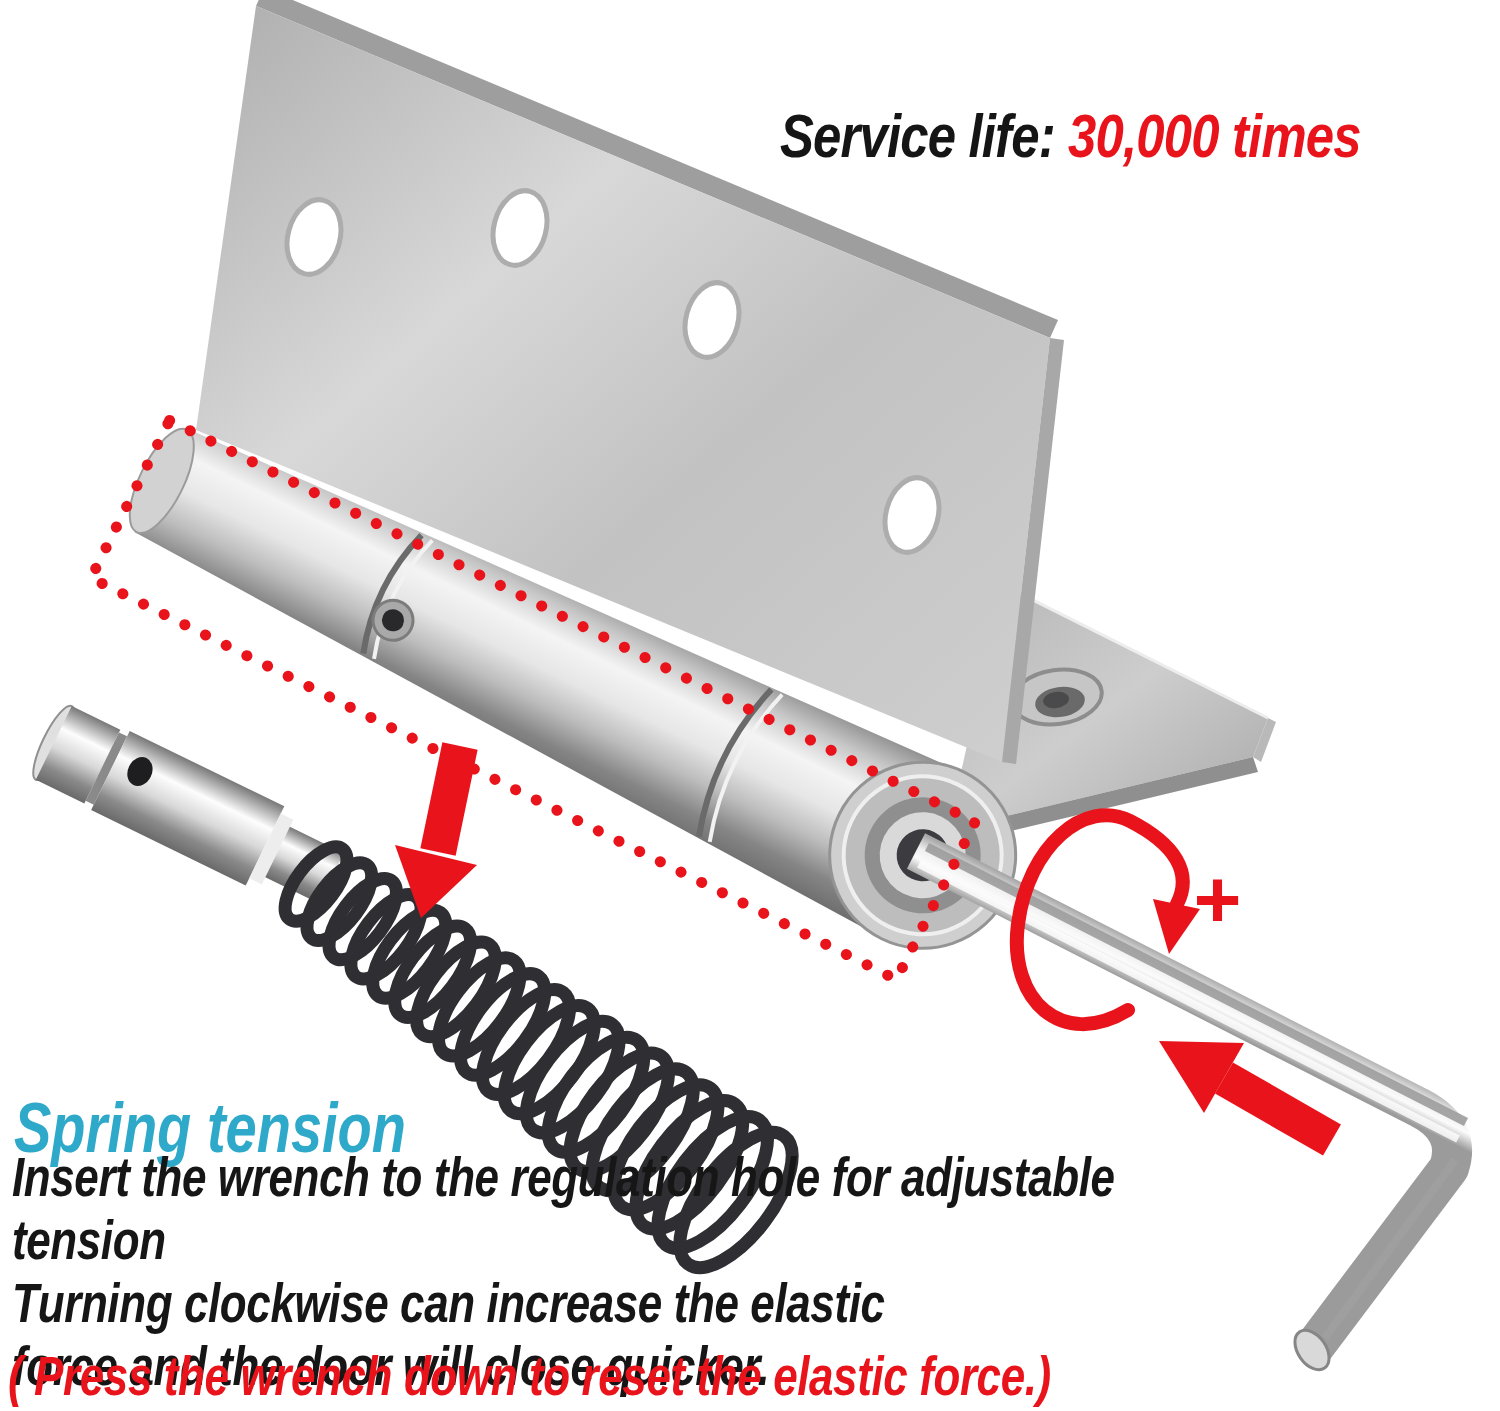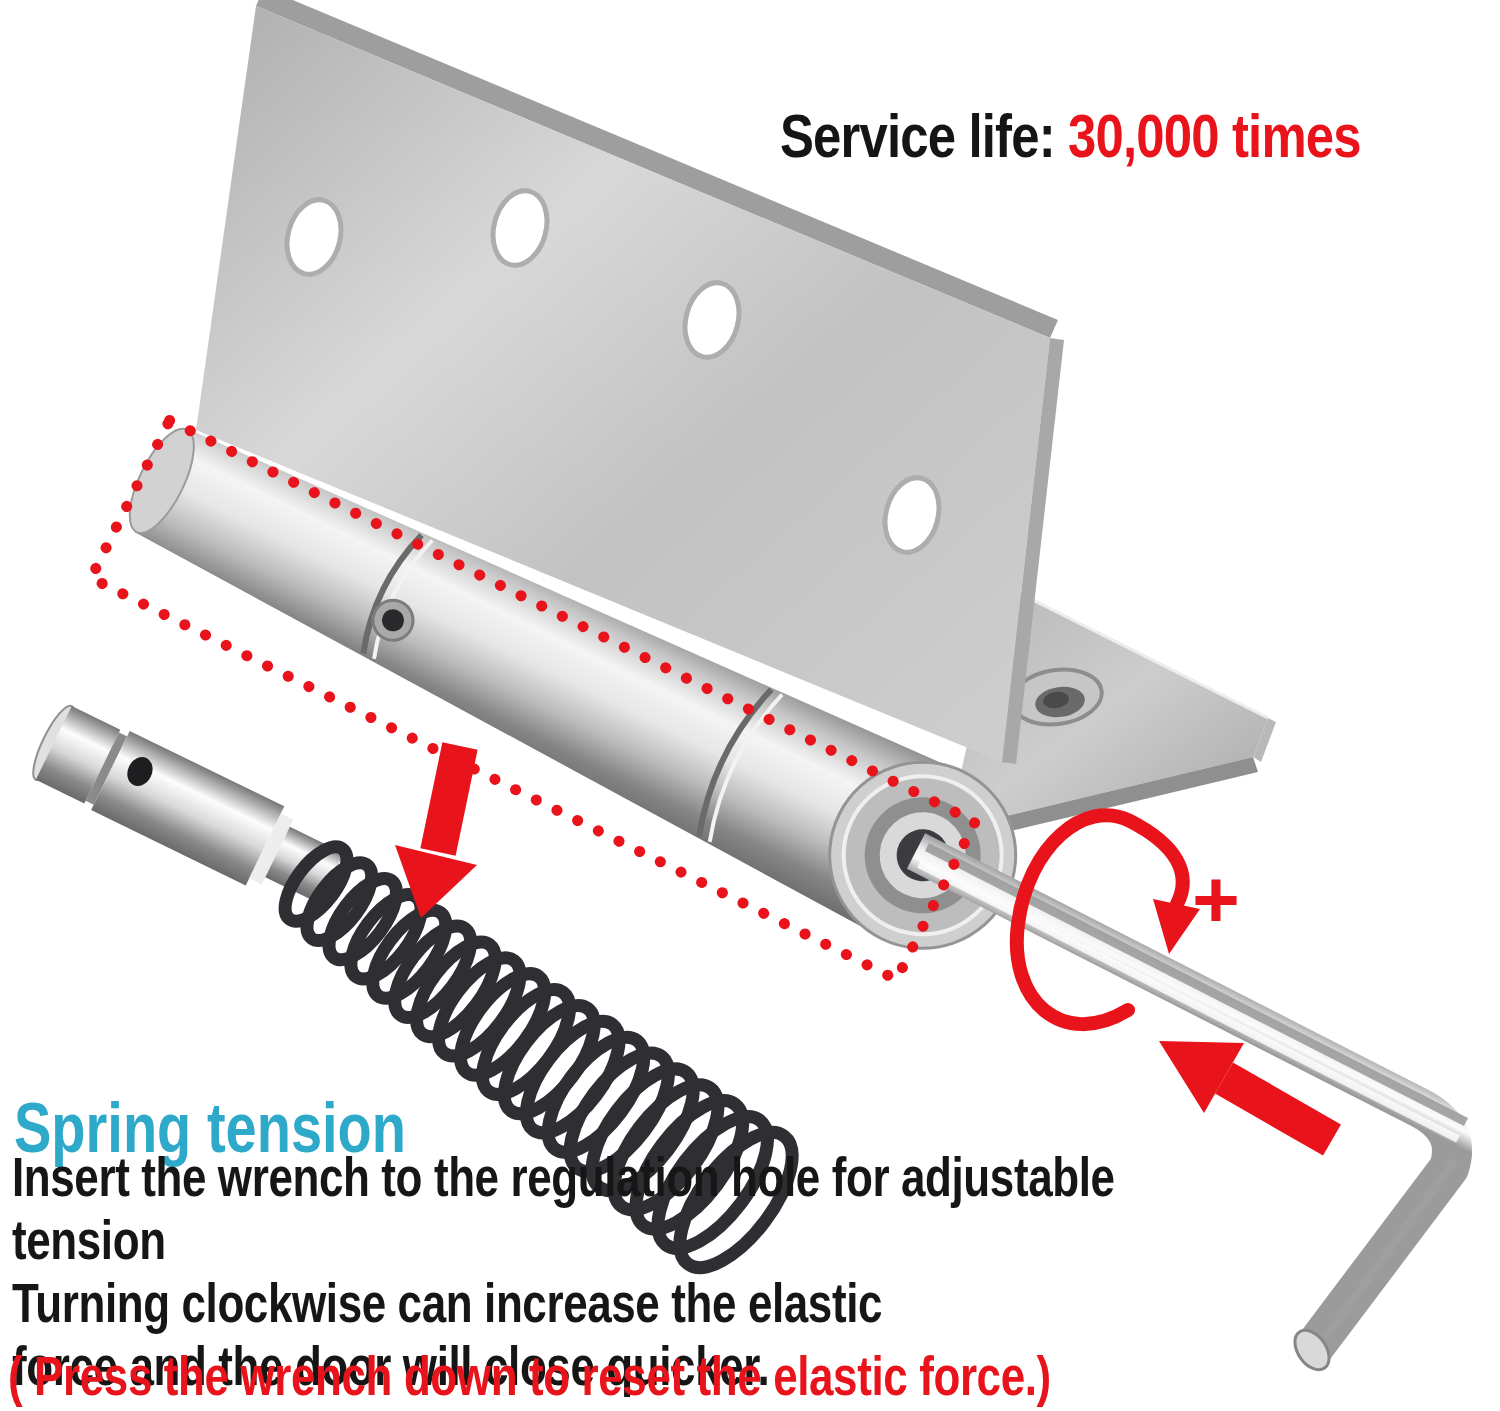--- a/index.html
+++ b/index.html
@@ -1,18 +1,18 @@
 <!DOCTYPE html>
 <html><head>
 <meta charset="utf-8">
 <style>
   html,body{margin:0;padding:0;background:#ffffff;}
   .stage{
     position:relative;width:1500px;height:1411px;background:#ffffff;
-    overflow:hidden;font-family:"Liberation Sans",sans-serif;
+    overflow:hidden;font-family:"Liberation Sans",sans-serif;font-style:italic;
   }
   .stage svg{position:absolute;left:0;top:0;}
   .txt{position:absolute;font-weight:bold;transform-origin:left top;white-space:pre-line;}
   .service{left:780px;top:100px;font-size:62px;letter-spacing:-1px;color:#151515;transform:scaleX(.82);white-space:pre;}
   .service .red-val{color:#e9141b;}
   .teal-label{left:14px;top:1088px;font-size:70px;color:#2ea9c9;transform:scaleX(.8);}
   .para{left:12px;top:1146px;font-size:55px;line-height:63px;letter-spacing:-.5px;color:#161616;transform:scaleX(.8);}
   .note{left:8px;top:1344px;font-size:55px;letter-spacing:-.5px;color:#e9141b;transform:scaleX(.8);}
   .plus{left:1192px;top:852px;font-size:82px;color:#e9141b;}
 </style>

